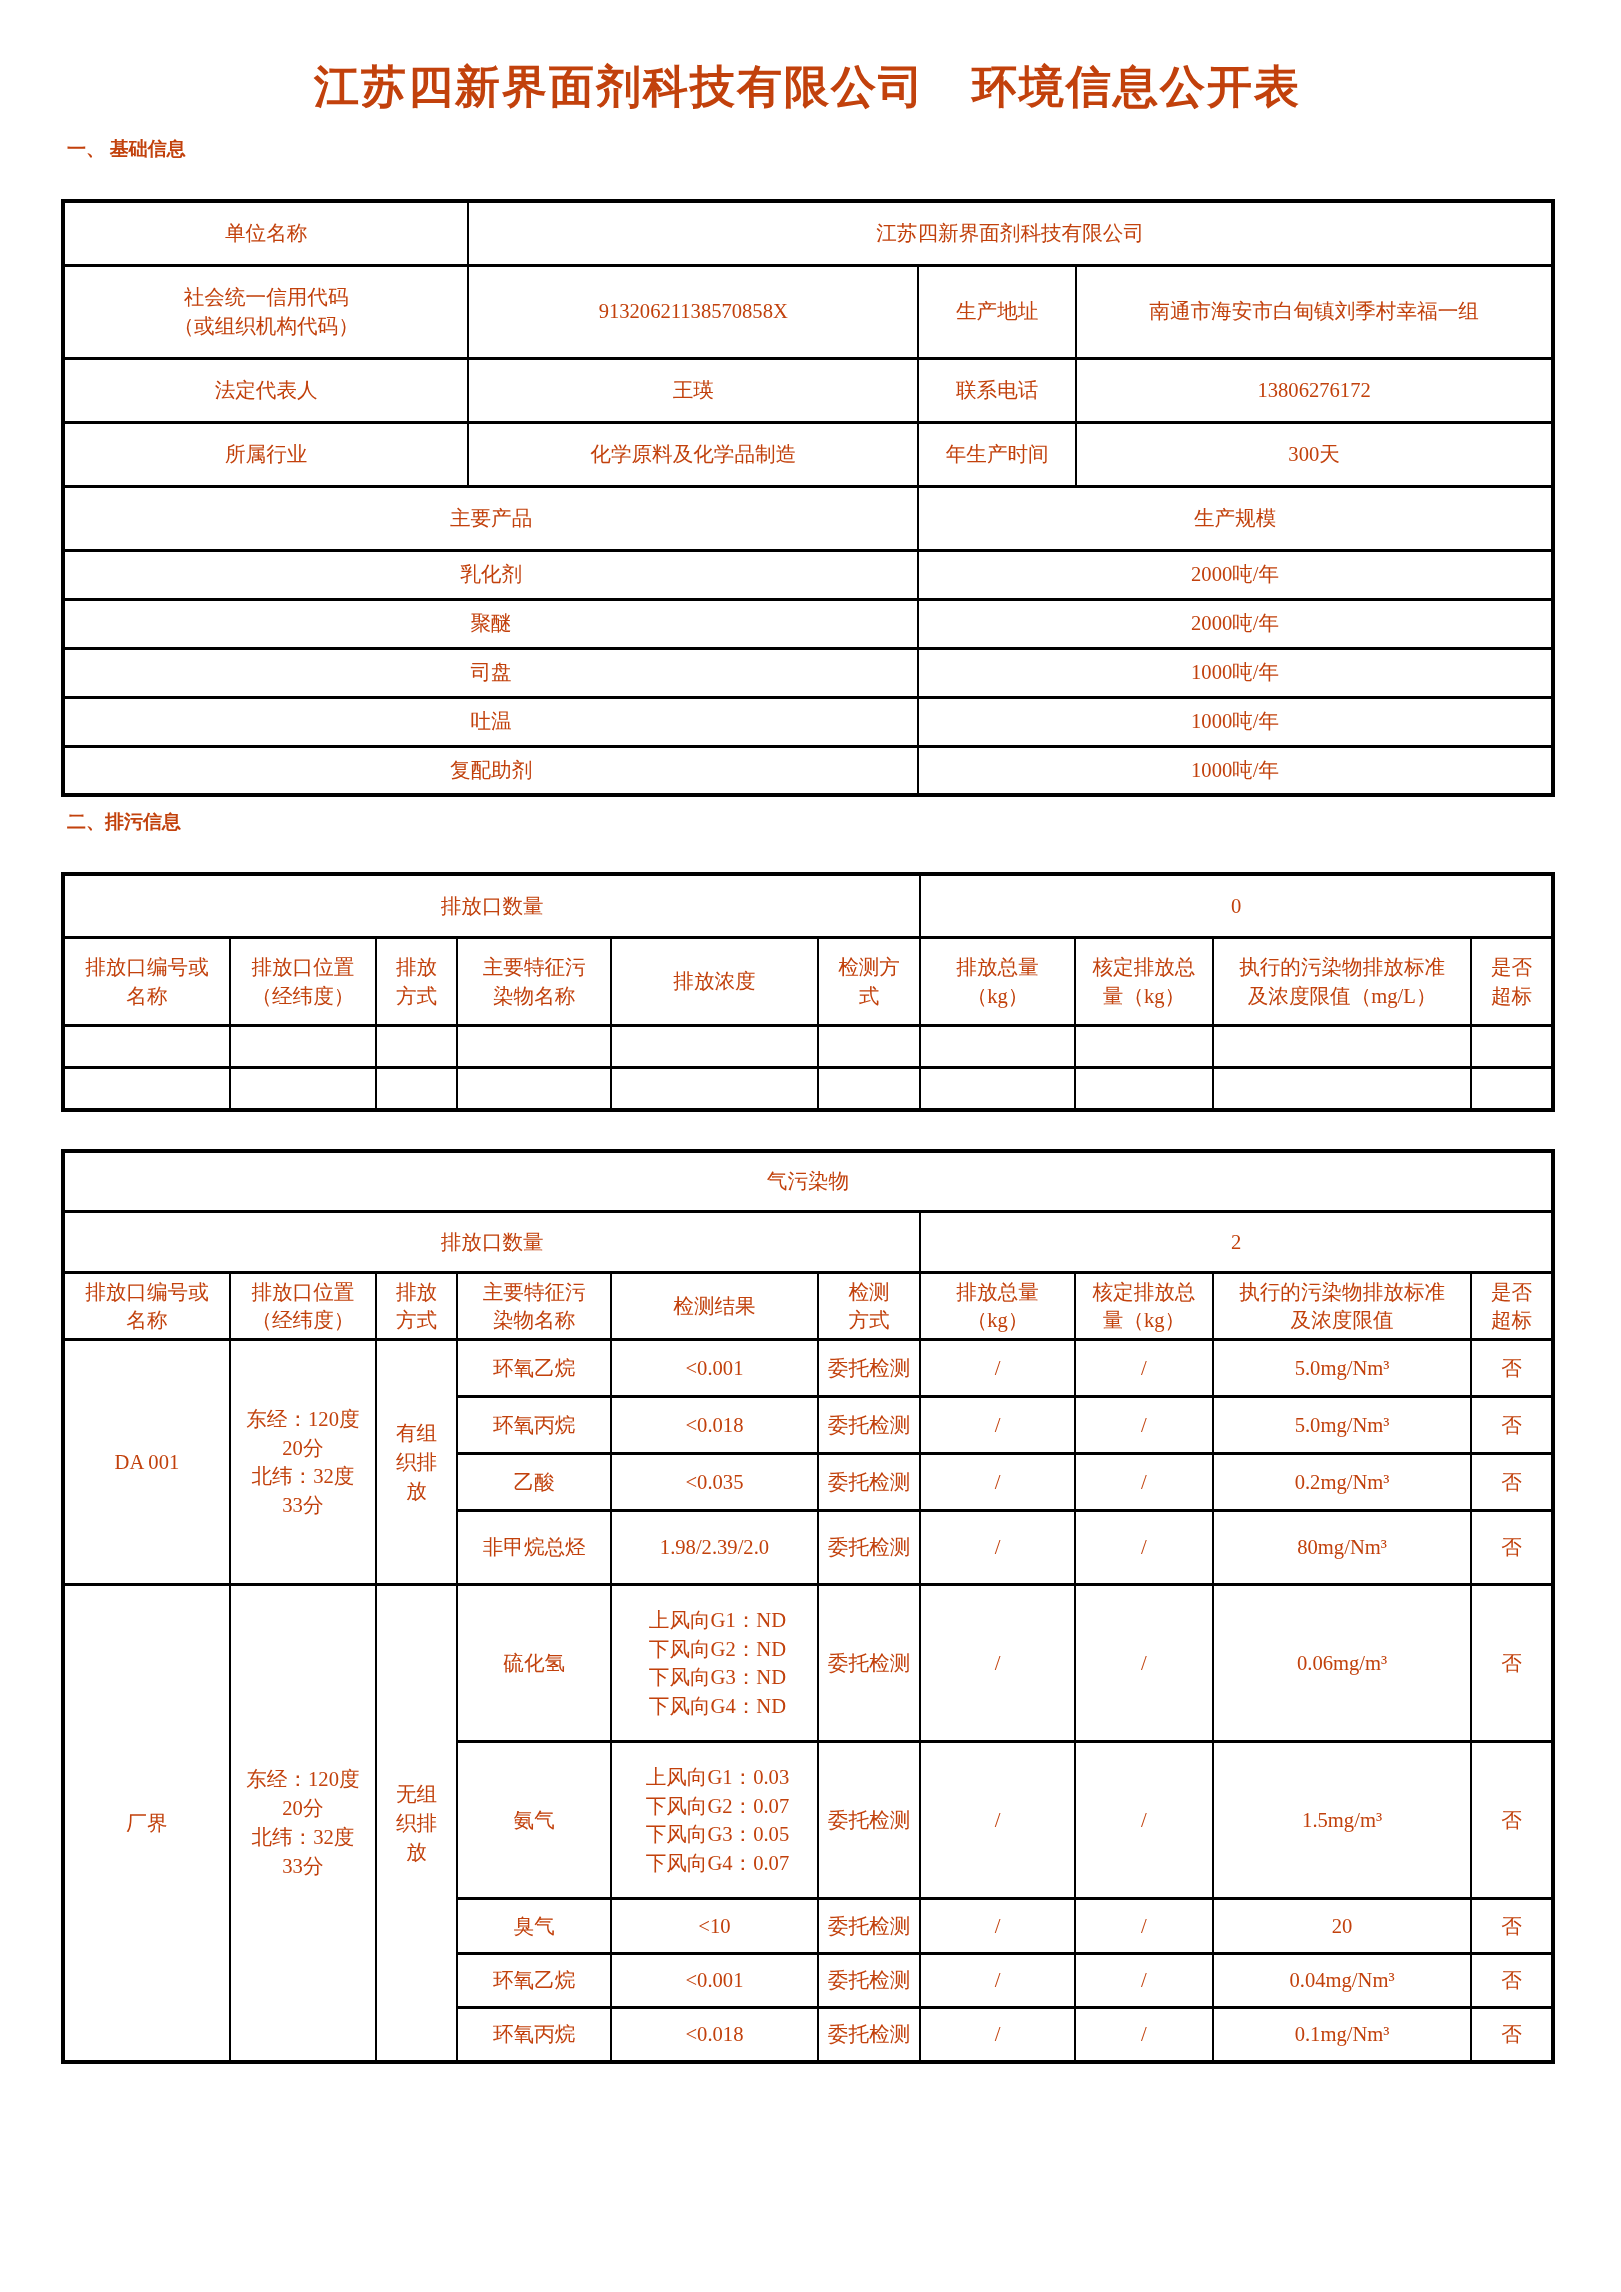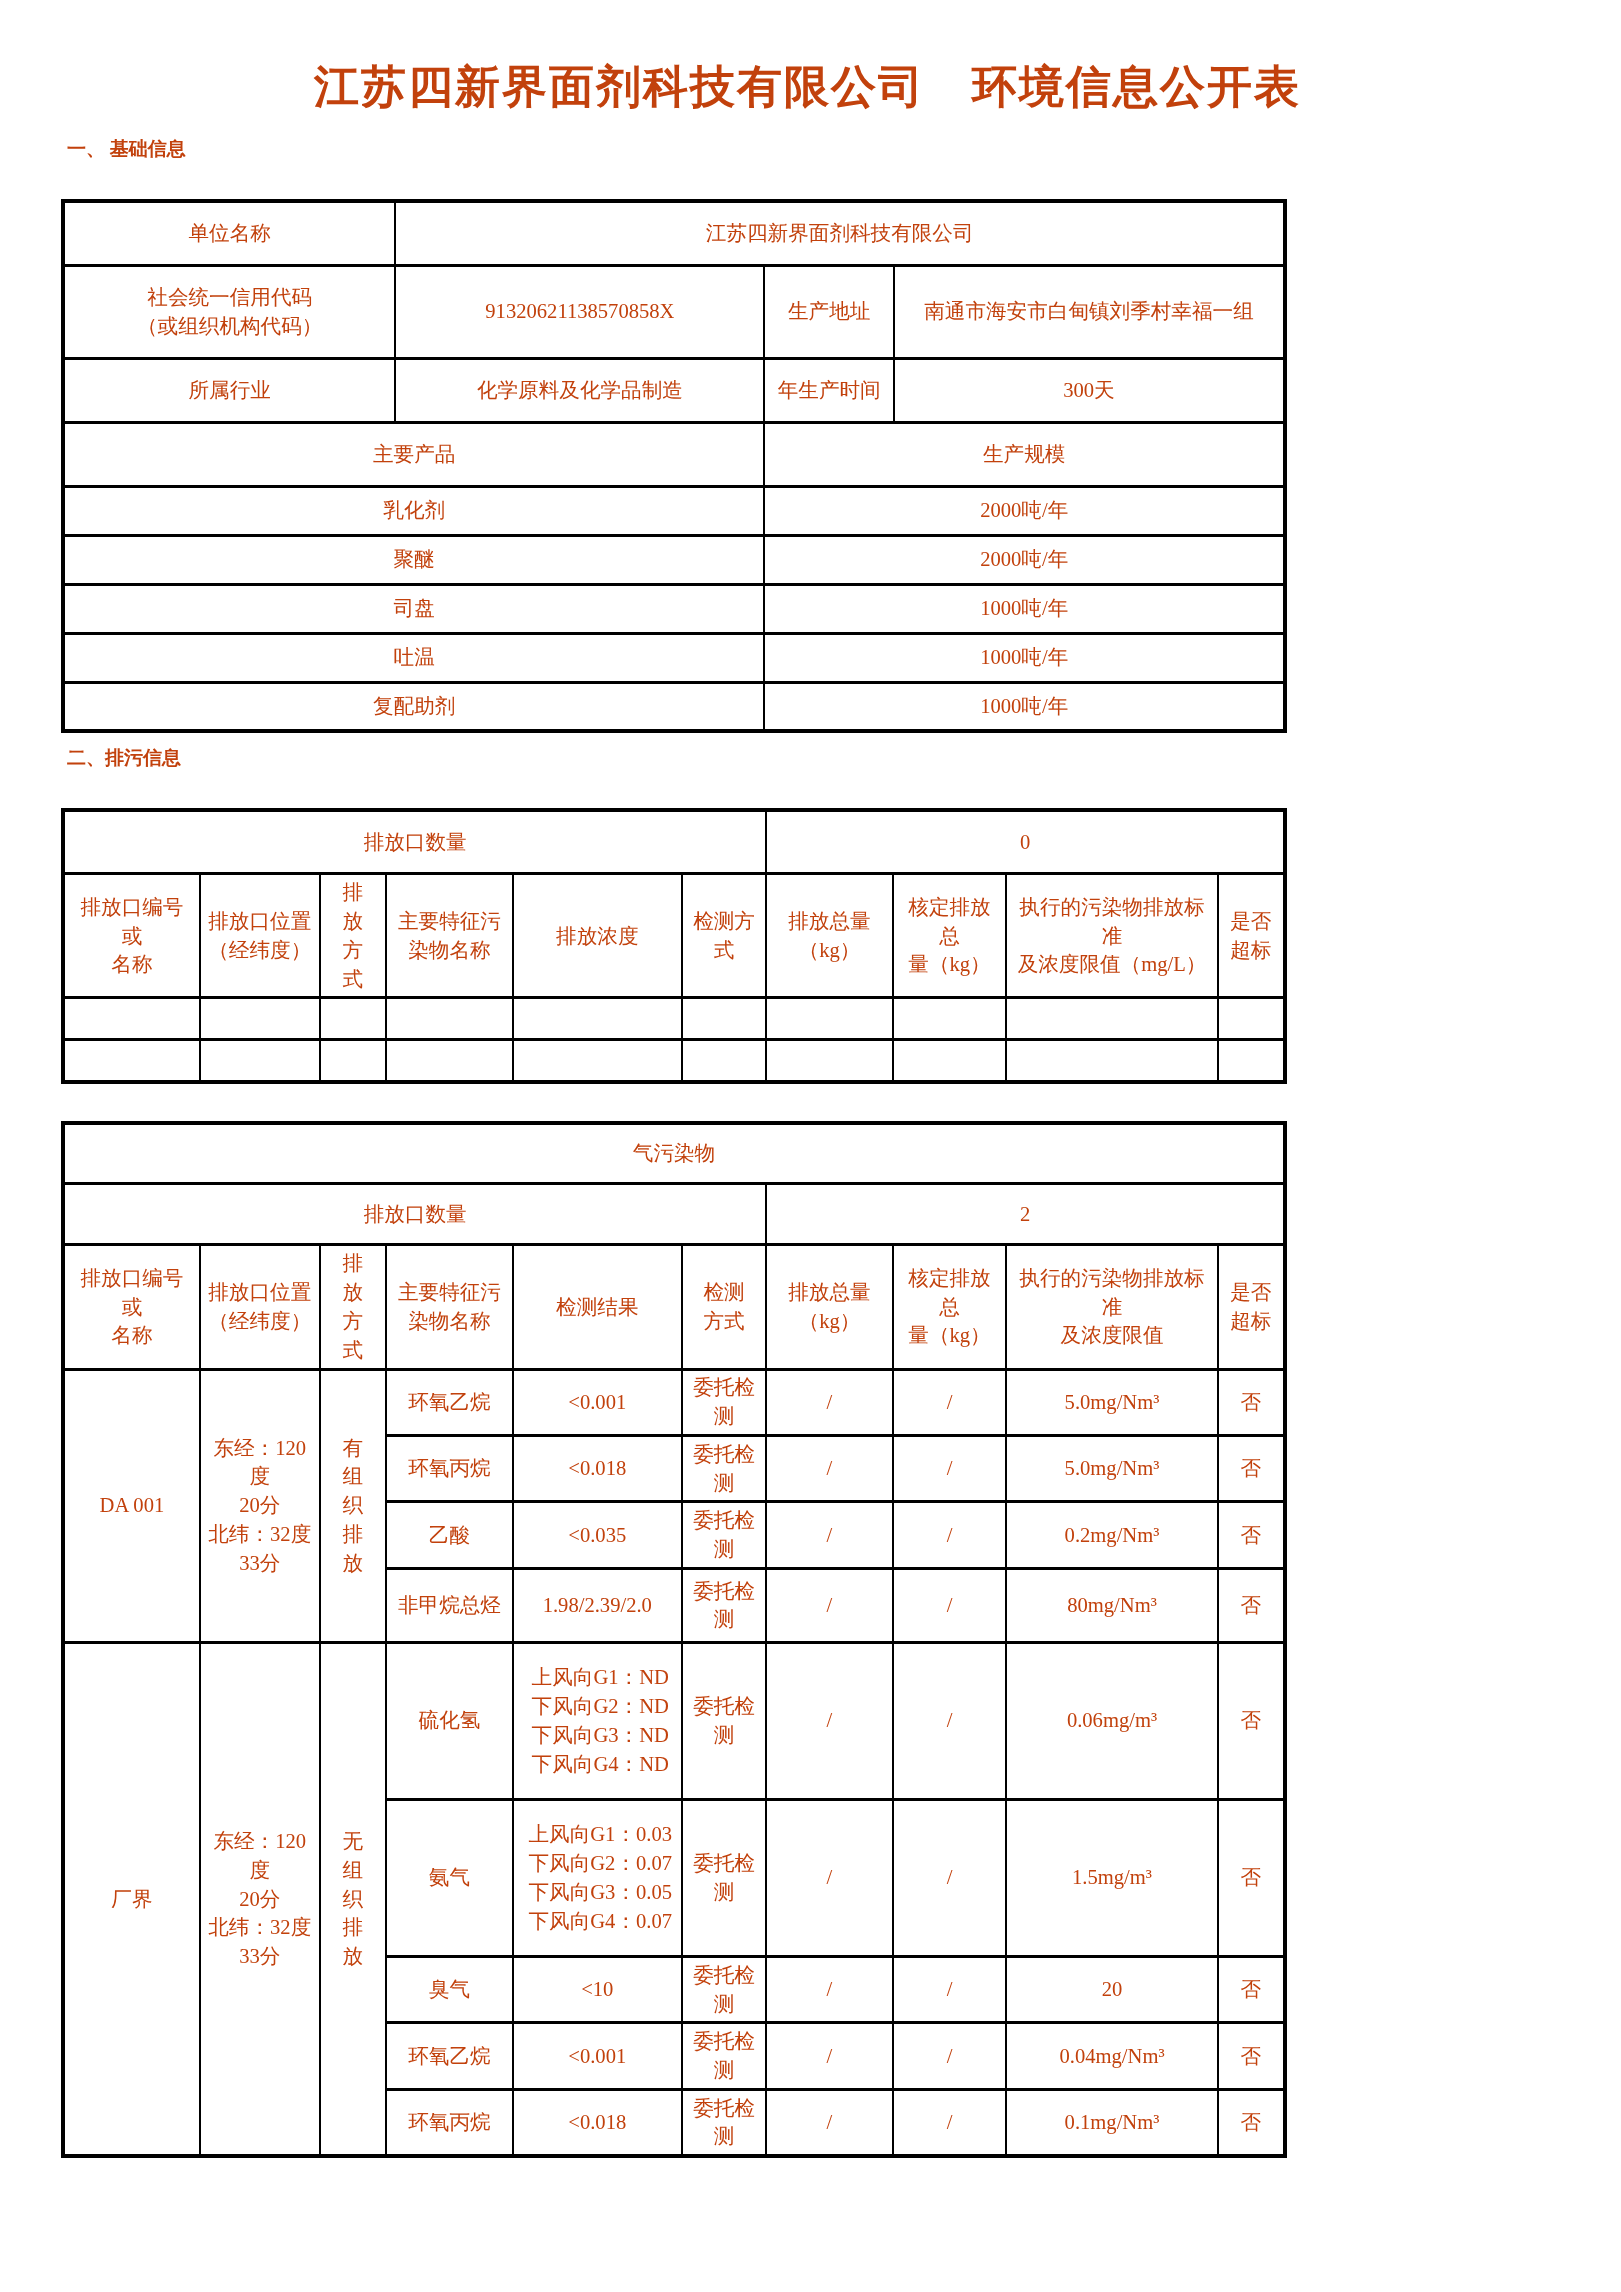--- a/index.html
+++ b/index.html
@@ -7,21 +7,21 @@
     width:1621px;height:2293px;background:#fff;color:#c2410c;
     font-family:"Liberation Serif","DejaVu Serif",serif;
     box-sizing:border-box;padding:33px 67px 0 61px;overflow:hidden;
   }
   .title{
     font-size:45px;font-weight:bold;text-align:center;
     margin:23.5px 0 19.6px 0;letter-spacing:2px;white-space:pre;
   }
   .sec{font-size:19px;font-weight:bold;margin:11.8px 0 11.8px 5.9px;}
   table.tbl{
-    border-collapse:collapse;table-layout:fixed;width:1226px;
+    border-collapse:collapse;table-layout:fixed;width:1494px;
     border:4.9px solid #000;
     margin-top:37px;
   }
   table.tbl td{
     border:2.9px solid #000;border-top-width:3.9px;border-bottom-width:3.9px;
     text-align:center;vertical-align:middle;
     font-size:20.6px;line-height:1.4;padding:2.9px 5.9px;
     white-space:pre-line;overflow:hidden;word-break:break-all;
   }
   .left{text-align:right;padding-left:11.8px !important;}
@@ -58,20 +58,26 @@
       <td colspan="3">江苏四新界面剂科技有限公司</td>
     </tr>
     <tr class="h95">
       <td>社会统一信用代码
 （或组织机构代码）</td>
       <td>91320621138570858X</td>
       <td>生产地址</td>
       <td>南通市海安市白甸镇刘季村幸福一组</td>
     </tr>
     <tr class="h65">
+      <td>法定代表人</td>
+      <td>王瑛</td>
+      <td>联系电话</td>
+      <td>13806276172</td>
+    </tr>
+    <tr class="h65">
       <td>所属行业</td>
       <td>化学原料及化学品制造</td>
       <td>年生产时间</td>
       <td>300天</td>
     </tr>
     <tr class="h65">
       <td colspan="2">主要产品</td>
       <td colspan="2">生产规模</td>
     </tr>
     <tr class="h50">

